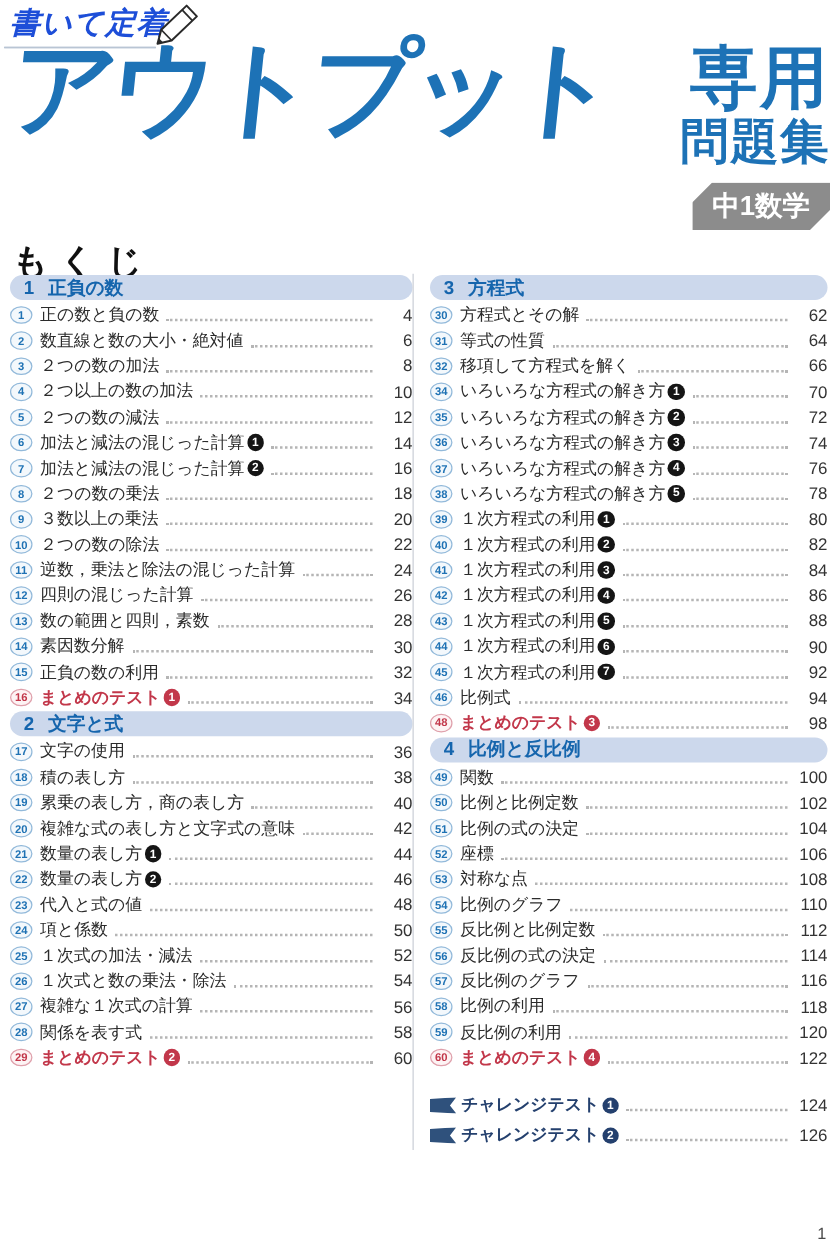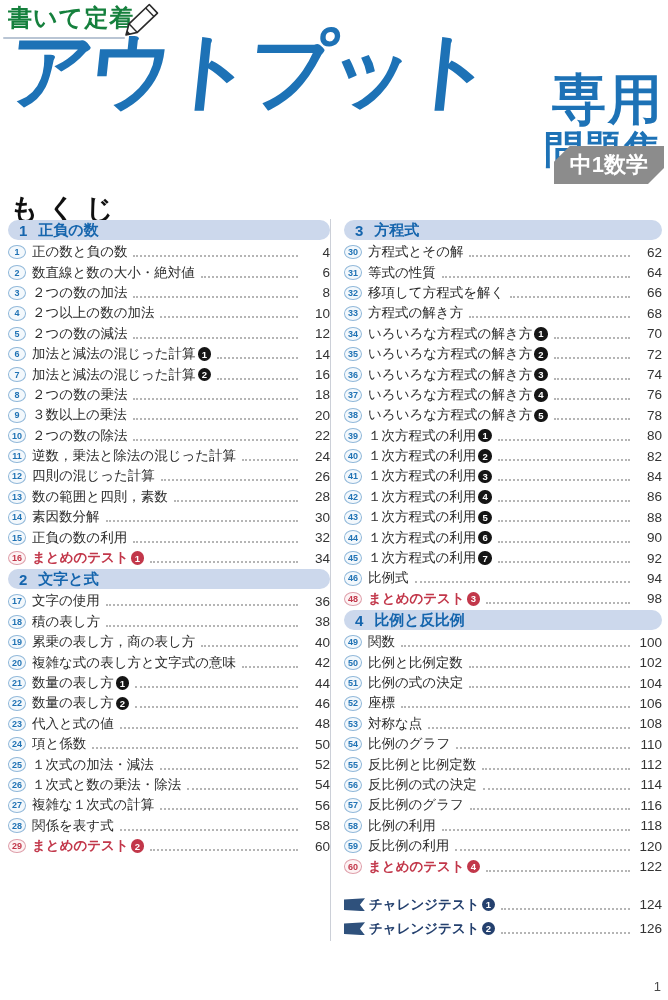--- a/index.html
+++ b/index.html
@@ -20,38 +20,39 @@
   *{margin:0;padding:0;box-sizing:border-box;}
   html,body{width:668px;height:1000px;}
   body{
     position:relative;background:#ffffff;overflow:hidden;
     font-family:"Liberation Sans","DejaVu Sans",sans-serif;
     color:var(--text-dark);
   }
   
   .tagline{
     position:absolute;left:8px;top:2px;
-    font-size:24px;font-weight:800;color:#15803d;letter-spacing:1px;
+    font-size:24px;font-weight:800;color:#1d4ed8;letter-spacing:1px;
     white-space:nowrap;
+    font-style:italic;
   }
   .tagline-underline{
     position:absolute;left:3px;top:37px;width:122px;height:0;
     border-top:2px solid #b9c5d4;border-radius:2px;
   }
   .pencil{position:absolute;left:120px;top:0px;}
   .logo-main{
     position:absolute;left:4px;top:22px;width:540px;
     font-size:84px;line-height:1.15;font-weight:900;
     color:var(--blue);letter-spacing:-6px;
     transform:skewX(-6deg);transform-origin:left bottom;
     white-space:nowrap;
   }
   .logo-sub{
     position:absolute;right:4px;top:36px;text-align:right;
-    color:var(--blue);font-weight:900;line-height:1;margin-top:36px;
+    color:var(--blue);font-weight:900;line-height:1;
   }
   .logo-sub .l1{font-size:54px;letter-spacing:2px;}
   .logo-sub .l2{font-size:39px;margin-top:4px;letter-spacing:1px;text-align:right;}
   .grade-row{
     position:absolute;right:4px;top:146px;
     display:flex;align-items:flex-end;gap:10px;
   }
   .grade-badge{
     background:var(--badge-gray);color:#fff;
     font-size:22px;font-weight:800;padding:4px 16px;
@@ -423,27 +424,20 @@
   </div>
 
   <div class="row">
     <span class="cnum">32</span>
     <span class="ititle">移項して方程式を解く</span>
 
     <span class="leader"></span>
     <span class="pnum">66</span>
   </div>
 
-  <div class="row">
-    <span class="cnum">33</span>
-    <span class="ititle">方程式の解き方</span>
-
-    <span class="leader"></span>
-    <span class="pnum">68</span>
-  </div>
 
   <div class="row">
     <span class="cnum">34</span>
     <span class="ititle">いろいろな方程式の解き方</span>
     <span class="badge">1</span>
     <span class="leader"></span>
     <span class="pnum">70</span>
   </div>
 
   <div class="row">

